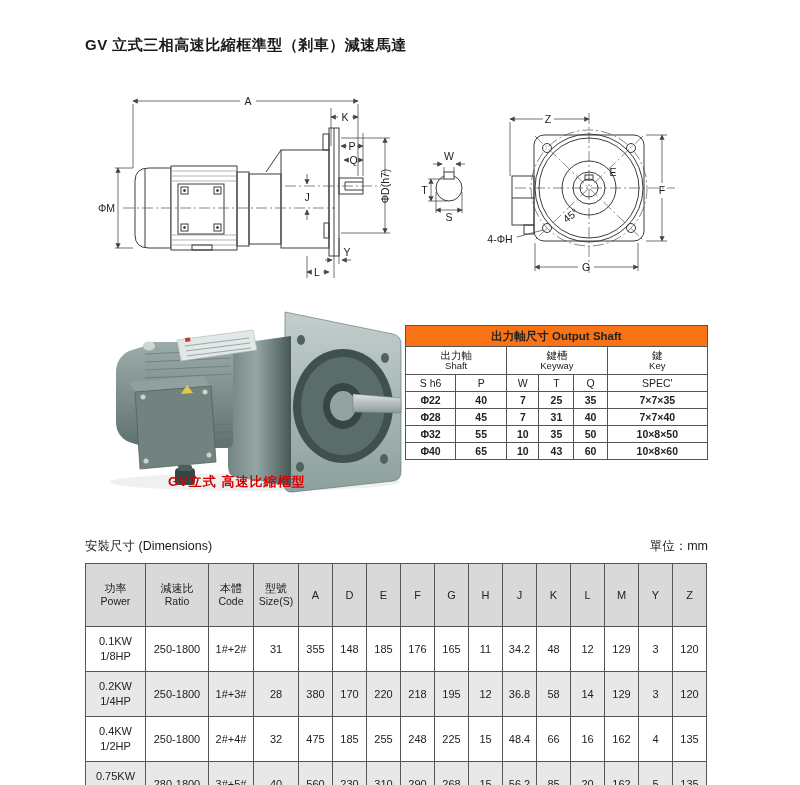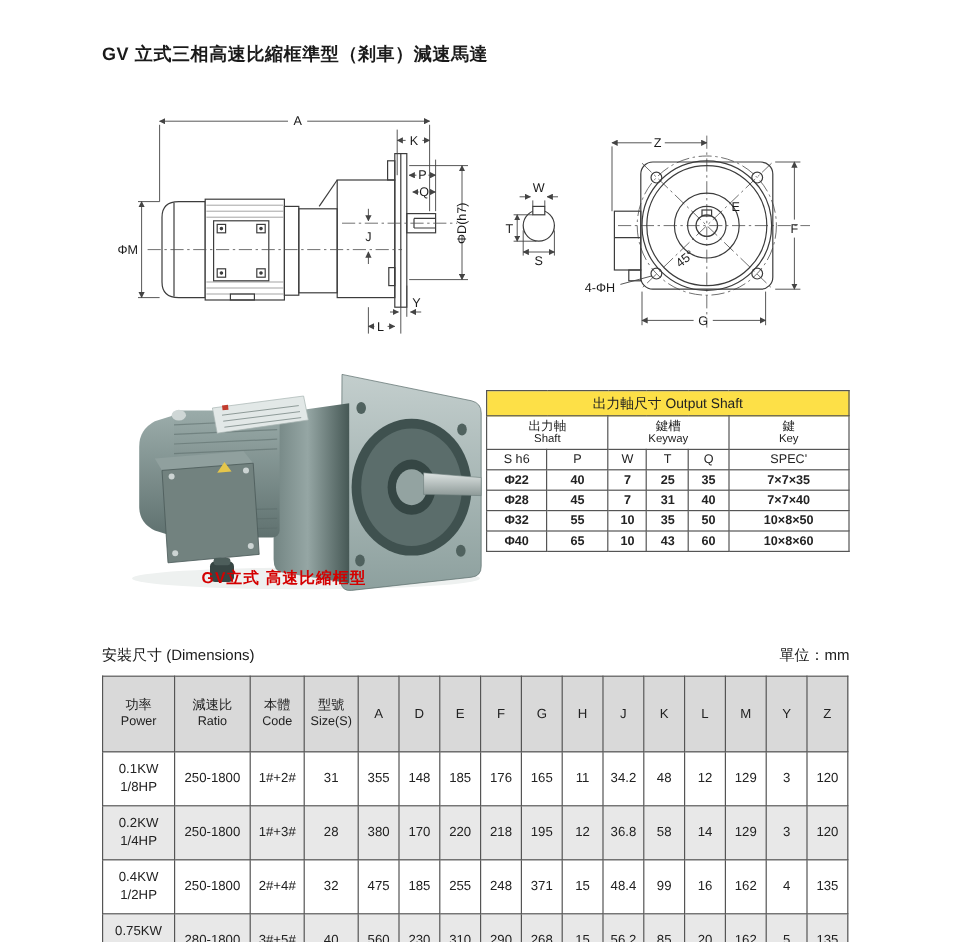--- a/index.html
+++ b/index.html
@@ -6,21 +6,21 @@
   .page{position:relative;width:800px;height:785px;background:#ffffff;
         font-family:"Liberation Sans",sans-serif;color:#1a1a1a;overflow:hidden;margin-top:28px;}
   .title-zh{position:absolute;left:85px;top:8px;font-size:15px;font-weight:bold;letter-spacing:.5px;}
   .title-en{position:absolute;left:85px;top:29px;font-size:14.5px;}
   .svgbox{position:absolute;}
   svg text{font-family:"Liberation Sans",sans-serif;font-size:10.5px;fill:#1a1a1a;}
   .photo-caption{position:absolute;left:168px;top:445px;font-size:13px;font-weight:bold;color:#d40000;letter-spacing:1px;}
   
   .shaft-table{position:absolute;left:405px;top:297px;width:303px;border-collapse:collapse;table-layout:fixed;}
   .shaft-table td{border:1px solid #555;text-align:center;vertical-align:middle;padding:0;font-size:10.5px;color:#222;}
-  .shaft-table .t-title{background:#fde047;font-weight:normal;font-size:11.5px;height:20px;}
+  .shaft-table .t-title{background:#f97316;font-weight:bold;font-size:11.5px;height:20px;}
   .shaft-table .t-group{height:28px;line-height:1.15;}
   .shaft-table .t-group .zh{font-size:10.5px;}
   .shaft-table .t-group .en{font-size:9.5px;}
   .shaft-table .t-colhead td{height:16px;}
   .shaft-table .t-data td{height:16px;font-weight:bold;}
   
   .dims-label{position:absolute;left:85px;top:510px;font-size:12.5px;}
   .unit-label{position:absolute;left:570px;top:510px;width:138px;text-align:right;font-size:12.5px;}
   .dims-table{position:absolute;left:85px;top:535px;width:622px;border-collapse:collapse;table-layout:fixed;padding-left:23px;}
   .dims-table td{border:1px solid #555;text-align:center;vertical-align:middle;padding:0;font-size:11px;color:#222;}
@@ -448,24 +448,24 @@
             <div>0.4KW</div>
             <div>1/2HP</div>
           </td>
       <td>250-1800</td>
       <td>2#+4#</td>
       <td>32</td>
       <td>475</td>
       <td>185</td>
       <td>255</td>
       <td>248</td>
-      <td>371</td>
+      <td>225</td>
       <td>15</td>
       <td>48.4</td>
-      <td>99</td>
+      <td>66</td>
       <td>16</td>
       <td>162</td>
       <td>4</td>
       <td>135</td>
     </tr>
     <tr class="data stripe">
       <td>
             <div>0.75KW</div>
             <div>1HP</div>
           </td>

